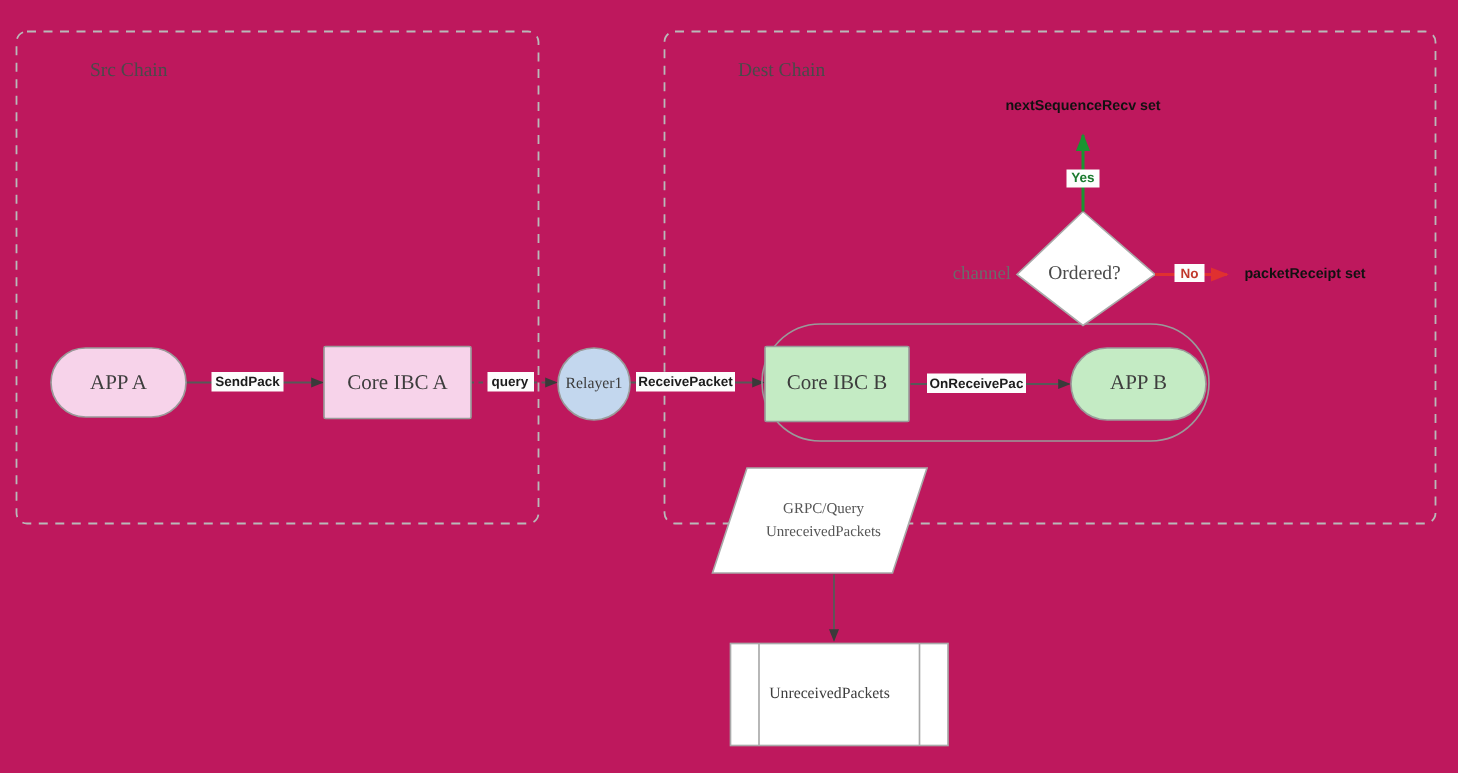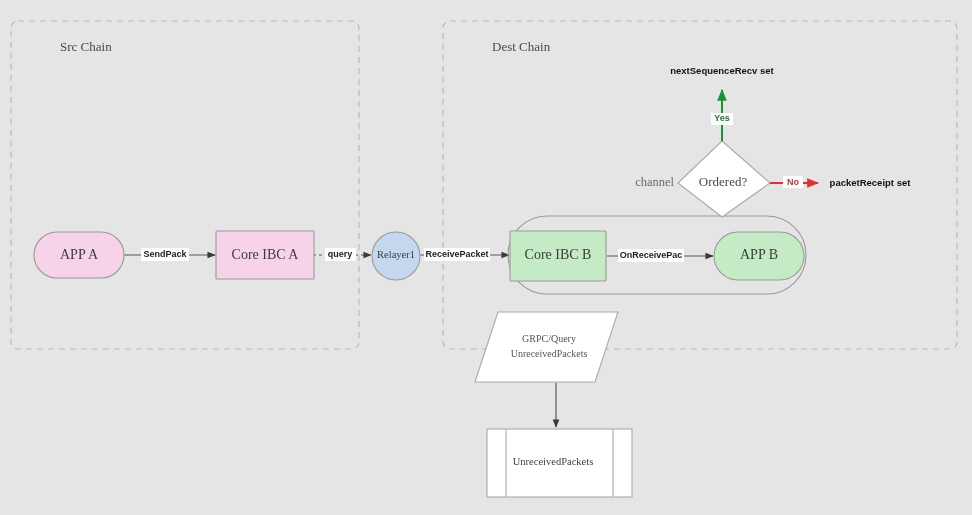--- a/index.html
+++ b/index.html
@@ -7,21 +7,21 @@
     padding: 0;
     background: #ffffff;
   }
   body {
     font-family: "Liberation Serif", "DejaVu Serif", serif;
   }
   #canvas {
     position: relative;
     width: 972px;
     height: 515px;
-    background: #e5e5e5;
+    background: #be185d;
     overflow: hidden;
   }
   #diagram-svg {
     position: absolute;
     top: 0;
     left: 0;
     width: 972px;
     height: 515px;
   }
   .node-label {

